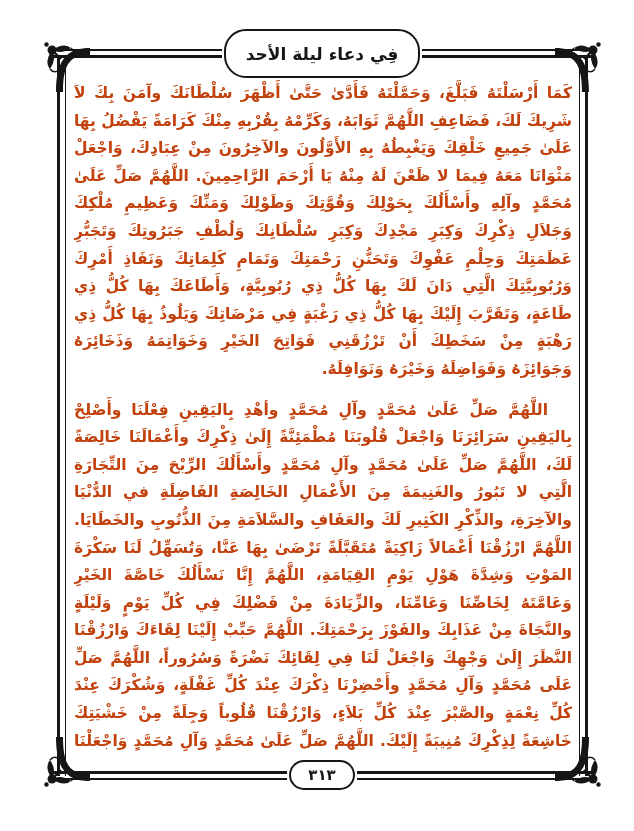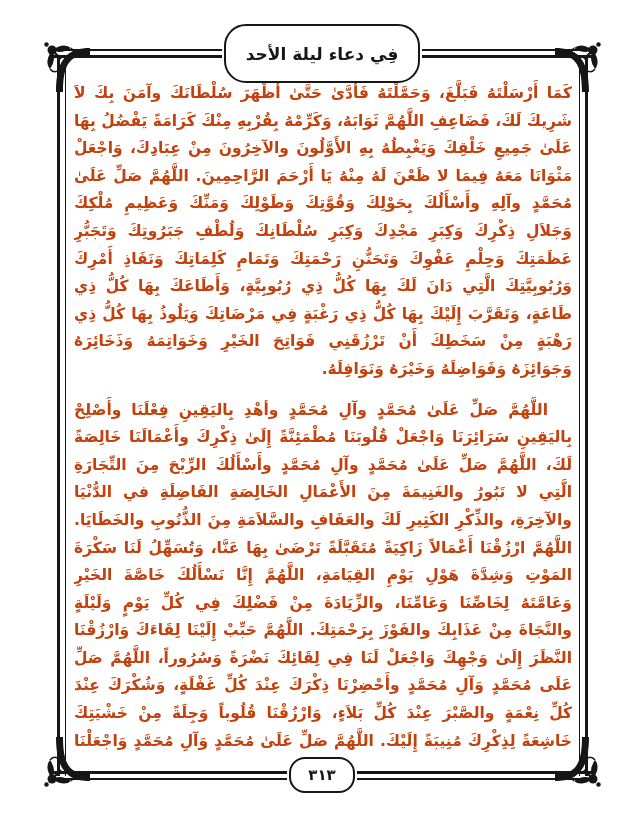--- a/index.html
+++ b/index.html
@@ -12,41 +12,41 @@
     overflow:hidden;
   }
 
   
   .top-band{
     position:absolute; top:33px; left:50px; right:40px; height:41px;
     display:flex; align-items:center; z-index:2;
   }
   .h-rule{ flex:1; height:4px; border-top:2px solid var(--ink); border-bottom:3px solid var(--ink); }
   .cartouche{
-    min-width:176px; height:59px; box-sizing:border-box;
+    min-width:176px; height:49px; box-sizing:border-box;
     border:2px solid var(--ink); border-radius:22px;
     background:var(--paper);
     display:flex; align-items:center; justify-content:center;
     padding:0 20px; margin:0 2px;
   }
   .cartouche .title{ font-weight:bold; font-size:17px; direction:rtl; white-space:nowrap; }
 
   
   .side-rule{ position:absolute; top:56px; bottom:55px; width:5px; z-index:1; }
   .side-left{ left:57px;  border-left:3px solid var(--ink); border-right:1px solid var(--ink); }
   .side-right{ right:46px; border-right:3px solid var(--ink); border-left:1px solid var(--ink); }
 
   
   .bottom-band{
     position:absolute; bottom:41px; left:50px; right:40px; height:30px;
     display:flex; align-items:center; z-index:2;
   }
   .b-rule{ flex:1; height:4px; border-top:3px solid var(--ink); border-bottom:2px solid var(--ink); }
   .page-num-oval{
-    min-width:66px; height:36px; box-sizing:border-box;
+    min-width:66px; height:30px; box-sizing:border-box;
     border:2px solid var(--ink); border-radius:16px;
     background:var(--paper);
     display:flex; align-items:center; justify-content:center;
     padding:0 12px; margin:0 2px;
   }
   .page-num-oval .num{ font-weight:bold; font-size:15px; direction:rtl; }
 
   
   .corner{ position:absolute; width:46px; height:50px; z-index:3; }
   .corner svg{ display:block; width:100%; height:100%; }

